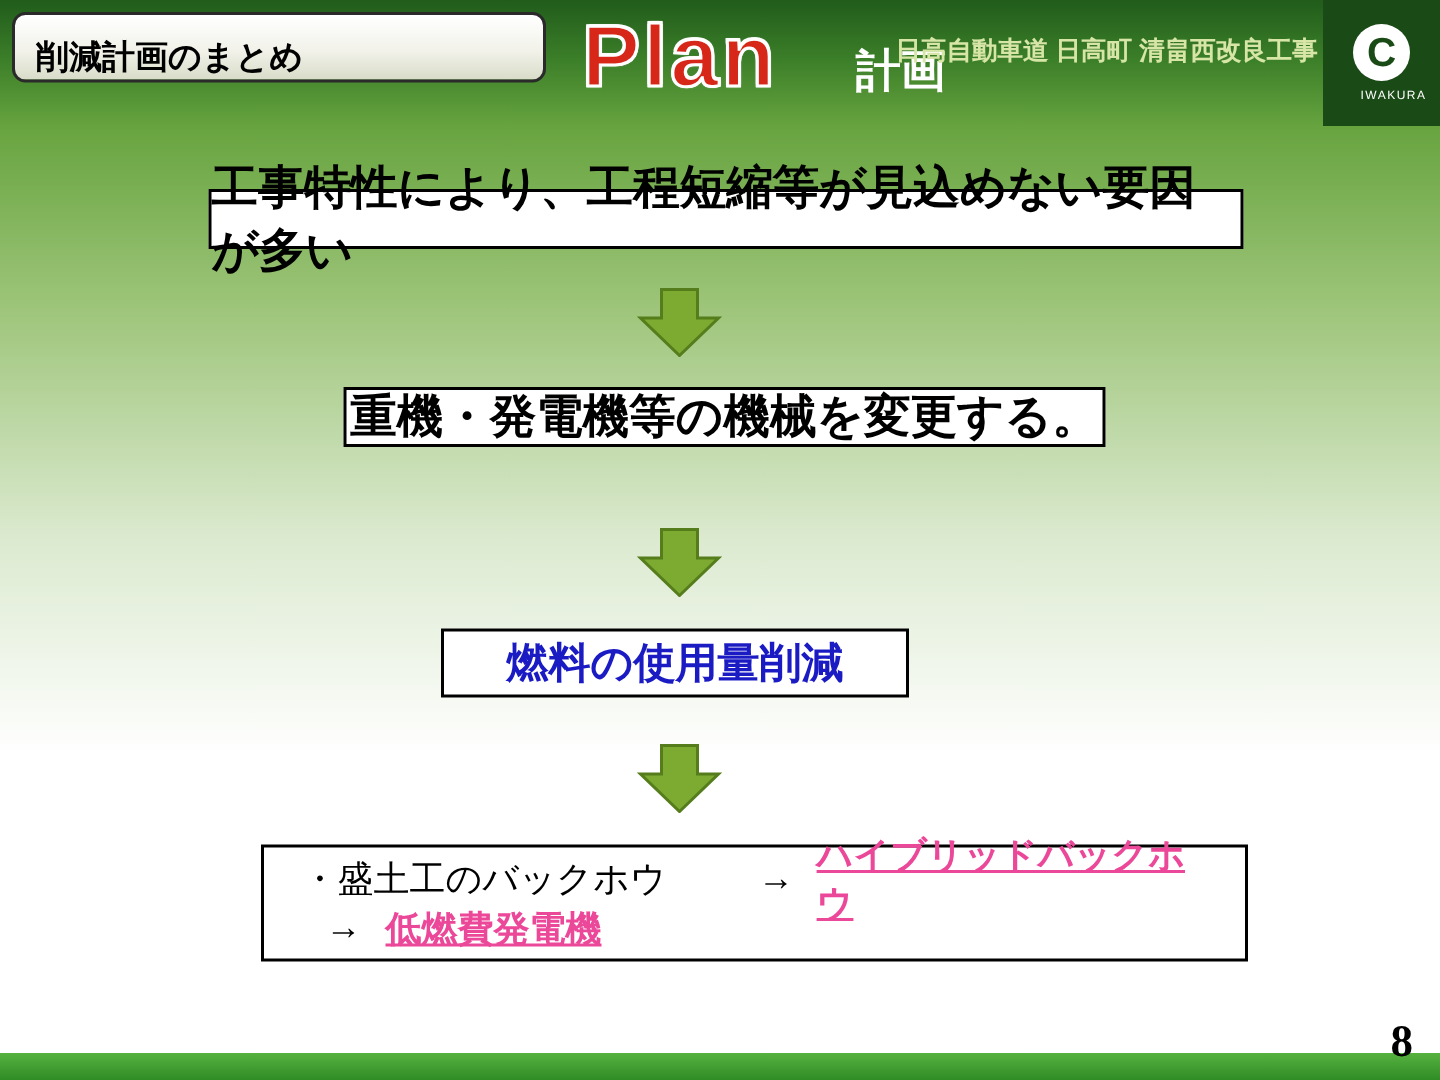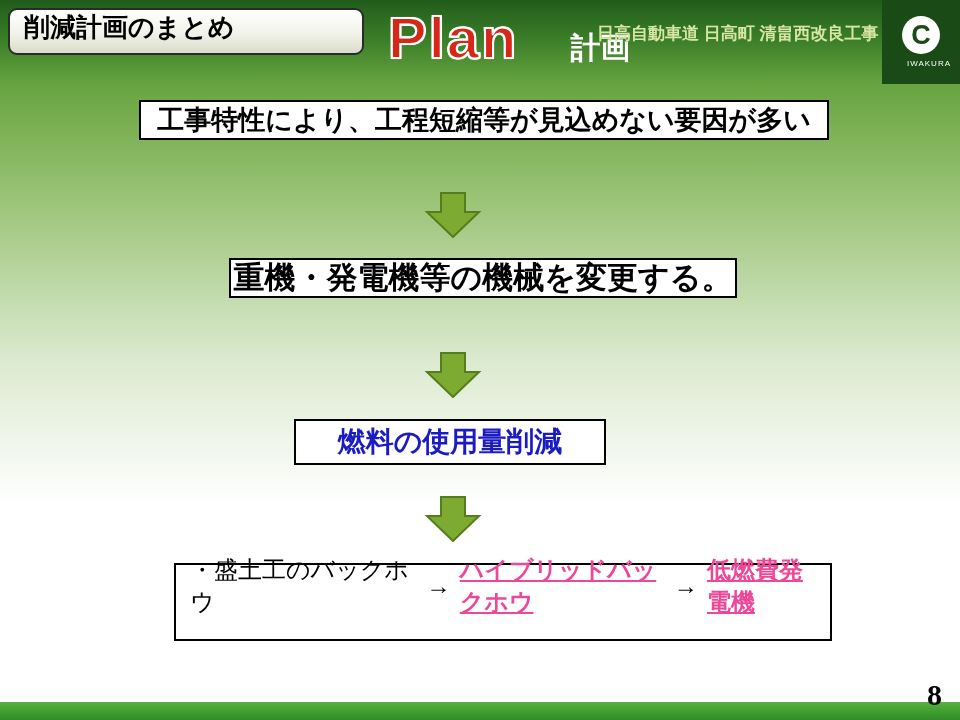--- a/index.html
+++ b/index.html
@@ -9,22 +9,22 @@
     background:linear-gradient(180deg,#67a43f 84px,#9cc478 28%,#dcead0 50%,#ffffff 70%,#ffffff 100%);
   }
   .header {
     position:absolute; top:0; left:0; width:100%; height:84px;
     background:linear-gradient(180deg,#215c1b 0%,#3a7d28 45%,#67a43f 100%);
   }
   .title-box {
     position:absolute; top:8px; left:8px; width:356px; height:47px;
     background:linear-gradient(180deg,#ffffff 0%,#f2f2ea 55%,#d9dcc9 100%);
     border:2px solid #2a2a2a; border-radius:9px;
-    display:flex; align-items:flex-start; padding-left:14px;
-    font-size:26px; font-weight:bold; color:#000; z-index:3;
+    display:flex; align-items:flex-end; padding-left:14px;
+    font-size:22px; font-weight:bold; color:#000; z-index:3;
   }
   .plan-wrap { position:absolute; left:388px; top:4px; display:flex; align-items:baseline; z-index:2;gap:36px; }
   .plan-main {
     font-size:58px; font-weight:bold; color:#d62718; letter-spacing:2px;
     -webkit-text-stroke:2px #ffffff;
     text-shadow:0 0 2px #fff, 1px 1px 0 #fff, -1px -1px 0 #fff, 1px -1px 0 #fff, -1px 1px 0 #fff;
   }
   .plan-sub { font-size:30px; font-weight:bold; color:#ffffff; margin-left:16px; }
   .project {
     position:absolute; top:22px; left:586px; width:290px;
@@ -37,27 +37,27 @@
   .logo-circle {
     width:38px; height:38px; border-radius:50%; background:#ffffff; color:#1a4a16;
     display:flex; align-items:center; justify-content:center;
     font-size:27px; font-weight:bold;
   }
   .logo-name { margin-top:5px; font-size:8px; letter-spacing:1px; color:#ffffff;margin-left:16px; }
   .fbox {
     position:absolute; background:#ffffff; border:2px solid #000000;
     display:flex; align-items:center; justify-content:center; color:#000;
   }
-  .fbox-1 { left:139px; top:100px; width:690px; height:40px; font-size:27px; font-weight:bold; }
+  .fbox-1 { left:139px; top:126px; width:690px; height:40px; font-size:31px; font-weight:bold; }
   .fbox-2 { left:229px; top:258px; width:508px; height:40px; font-size:31px; font-weight:bold; }
   .fbox-3 { left:294px; top:419px; width:312px; height:46px; font-size:28px; font-weight:bold; color:#1b1bc4; }
   .fbox-4 {
     left:174px; top:563px; width:658px; height:78px;
-    flex-direction:row; align-items:stretch; justify-content:space-between;
-    padding:4px 14px; font-size:24px;
+    flex-direction:column; align-items:stretch; justify-content:space-between;
+    padding:4px 25px; font-size:24px;
   }
   .srow { display:flex; align-items:center; height:33px; }
   .srow .lbl { width:300px; }
   .srow .arr { width:56px; text-align:center; }
   .srow .val { color:#ec4899; font-weight:bold;text-decoration:underline; }
   .arrow { position:absolute; left:424px; width:58px; height:46px; }
   .arrow-1 { top:192px; } .arrow-2 { top:352px; } .arrow-3 { top:496px; }
   .footer {
     position:absolute; bottom:0; left:0; width:100%; height:18px;
     background:linear-gradient(180deg,#57b23f 0%,#2f8c26 100%);

